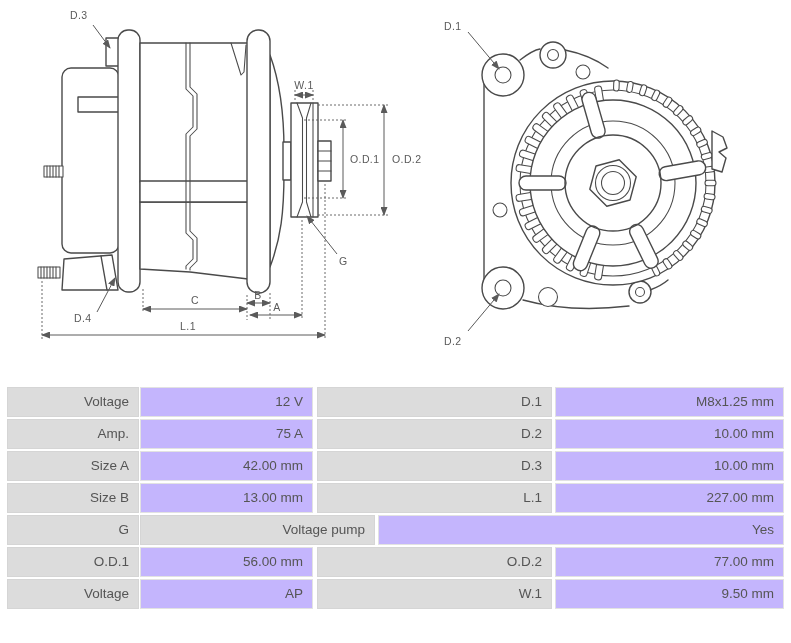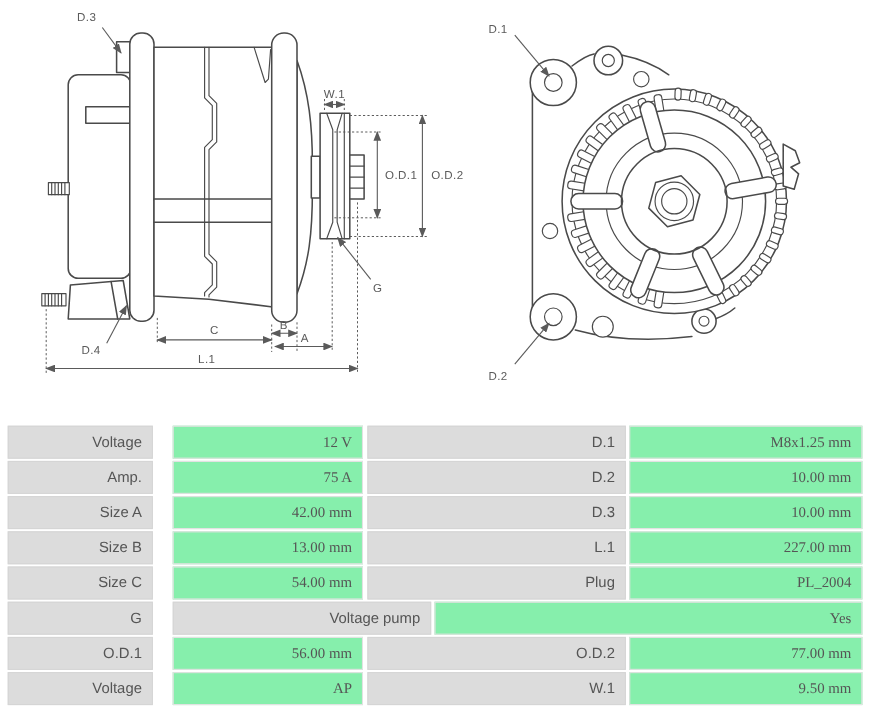--- a/index.html
+++ b/index.html
@@ -17,22 +17,22 @@
   .dim{fill:none;stroke:#5a5a5a;stroke-width:1;}
   .dot{fill:none;stroke:#5a5a5a;stroke-width:.9;stroke-dasharray:2 2;}
   .lbl{font:10.5px "Liberation Sans","DejaVu Sans",sans-serif;fill:#5a5a5a;letter-spacing:.4px;}
   
   .spec{position:absolute;left:7px;top:387px;width:777px;}
   .row{display:flex;margin-bottom:2px;}
   .cell{height:30px;line-height:28px;box-sizing:border-box;text-align:right;
         padding-right:9px;font-size:13.5px;color:#555555;border:1px solid #e2e2e2;
         white-space:nowrap;overflow:hidden;}
   .lab{background:#dcdcdc;border-color:#d5d5d5;}
-  .val{background:#86efac;font-family:Liberation Serif, serif;}
-  .c1{width:132px;margin-right:18px;}
+  .val{background:#c4b5fd;}
+  .c1{width:132px;margin-right:1px;}
   .c2{width:173px;margin-right:4px;}
   .c3{width:235px;margin-right:3px;}
   .c4{flex:1;}
 </style>
 </head>
 <body>
 
 <div class="stage">
 
   <svg id="side-svg" width="430" height="385" viewBox="0 0 430 385">
@@ -322,26 +322,20 @@
       <div class="cell lab c3">D.3</div>
       <div class="cell val c4">10.00 mm</div>
     </div>
     <div class="row">
       <div class="cell lab c1">Size B</div>
       <div class="cell val c2">13.00 mm</div>
       <div class="cell lab c3">L.1</div>
       <div class="cell val c4">227.00 mm</div>
     </div>
     <div class="row">
-      <div class="cell lab c1">Size C</div>
-      <div class="cell val c2">54.00 mm</div>
-      <div class="cell lab c3">Plug</div>
-      <div class="cell val c4">PL_2004</div>
-    </div>
-    <div class="row">
       <div class="cell lab c1">G</div>
       <div class="cell lab c3">Voltage pump</div>
       <div class="cell val c4">Yes</div>
     </div>
     <div class="row">
       <div class="cell lab c1">O.D.1</div>
       <div class="cell val c2">56.00 mm</div>
       <div class="cell lab c3">O.D.2</div>
       <div class="cell val c4">77.00 mm</div>
     </div>

